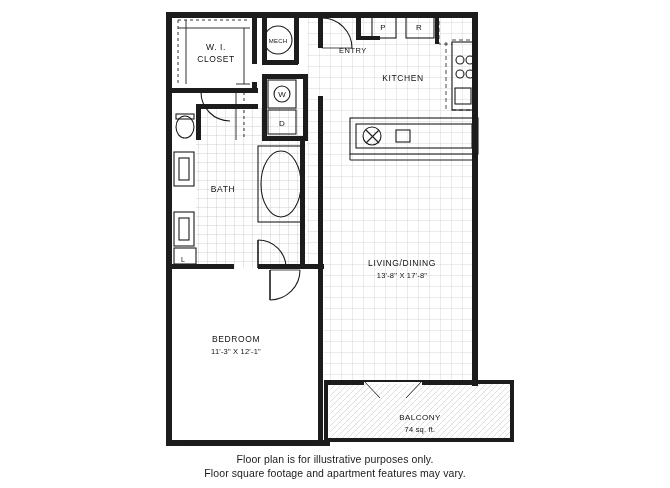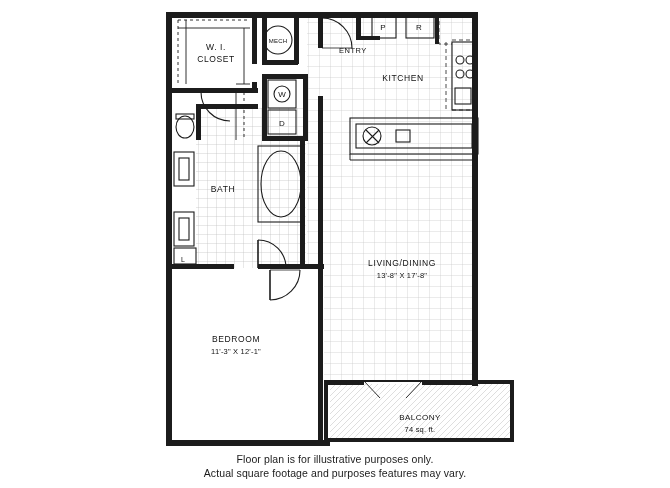--- a/index.html
+++ b/index.html
@@ -235,14 +235,14 @@
     <text x="282" y="97" font-size="8" text-anchor="middle">W</text>
     <text x="282" y="126" font-size="8" text-anchor="middle">D</text>
     <text x="383" y="30" font-size="8" text-anchor="middle">P</text>
     <text x="419" y="30" font-size="8" text-anchor="middle">R</text>
     <text x="183" y="262" font-size="7" text-anchor="middle">L</text>
   </g>
 </svg>
 
 <div class="disclaimer">
   <div>Floor plan is for illustrative purposes only.</div>
-  <div>Actual square footage and purposes features may vary.</div>
+  <div>Floor square footage and apartment features may vary.</div>
 </div>
 
 </body></html>

